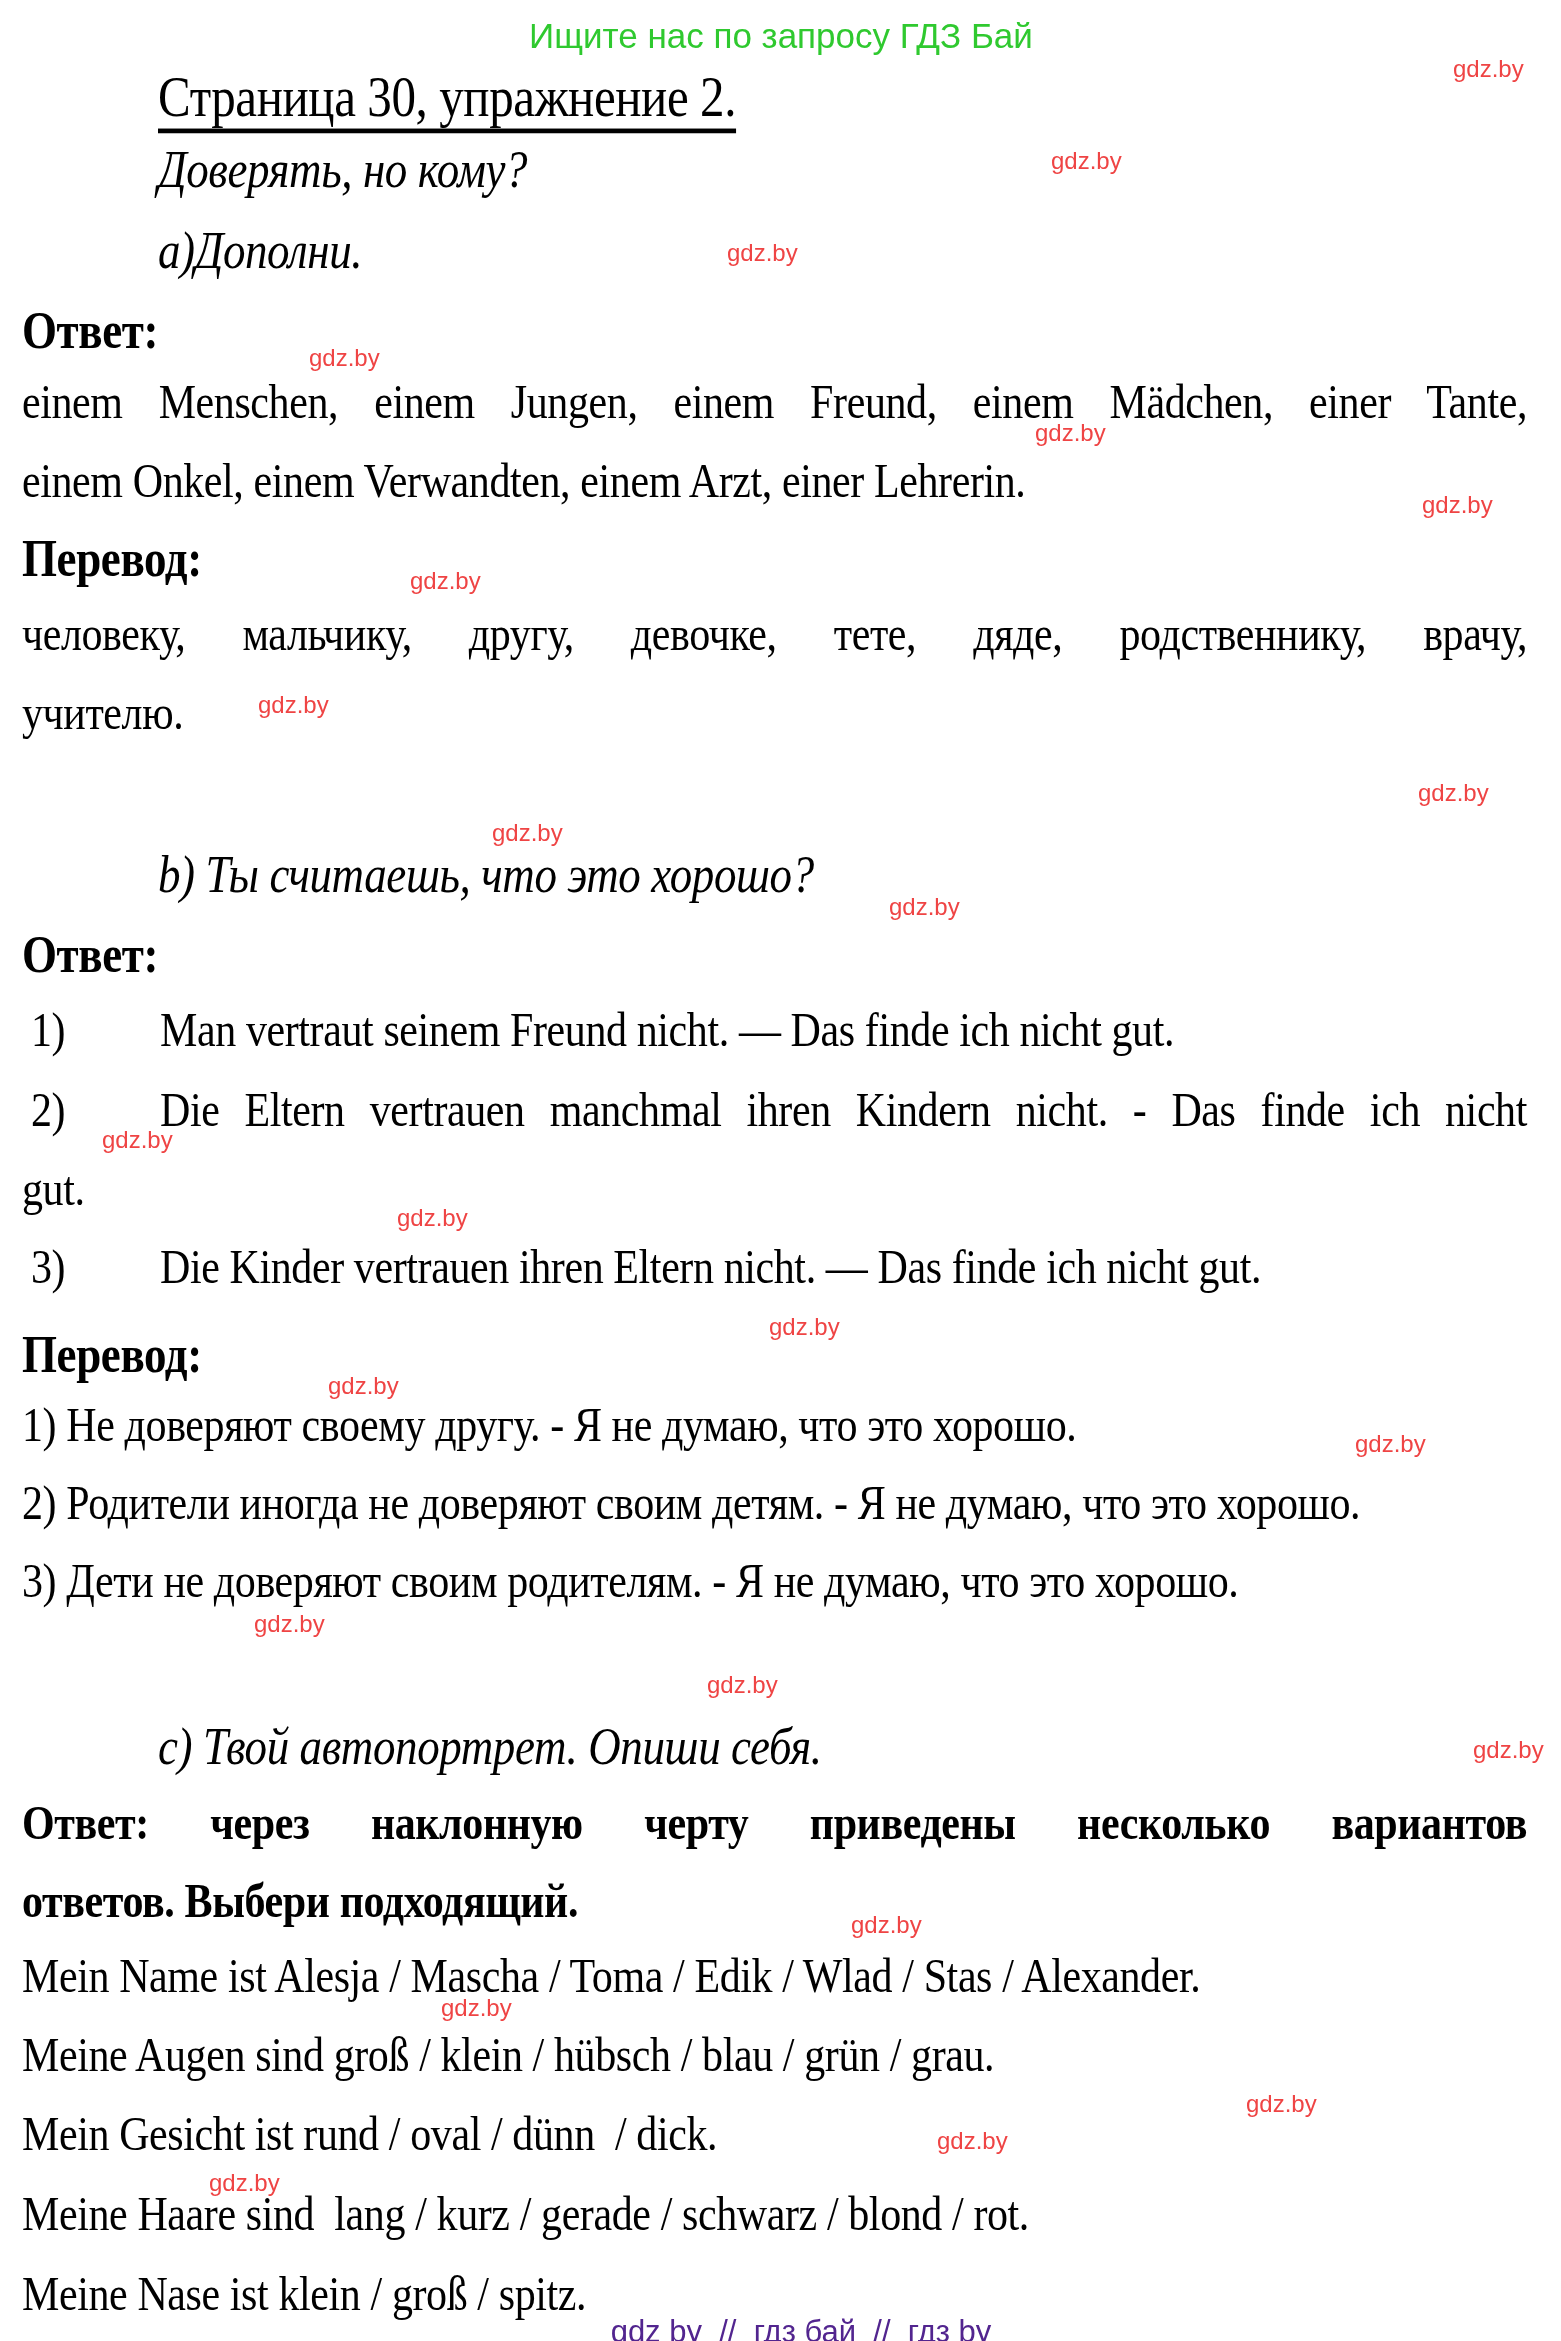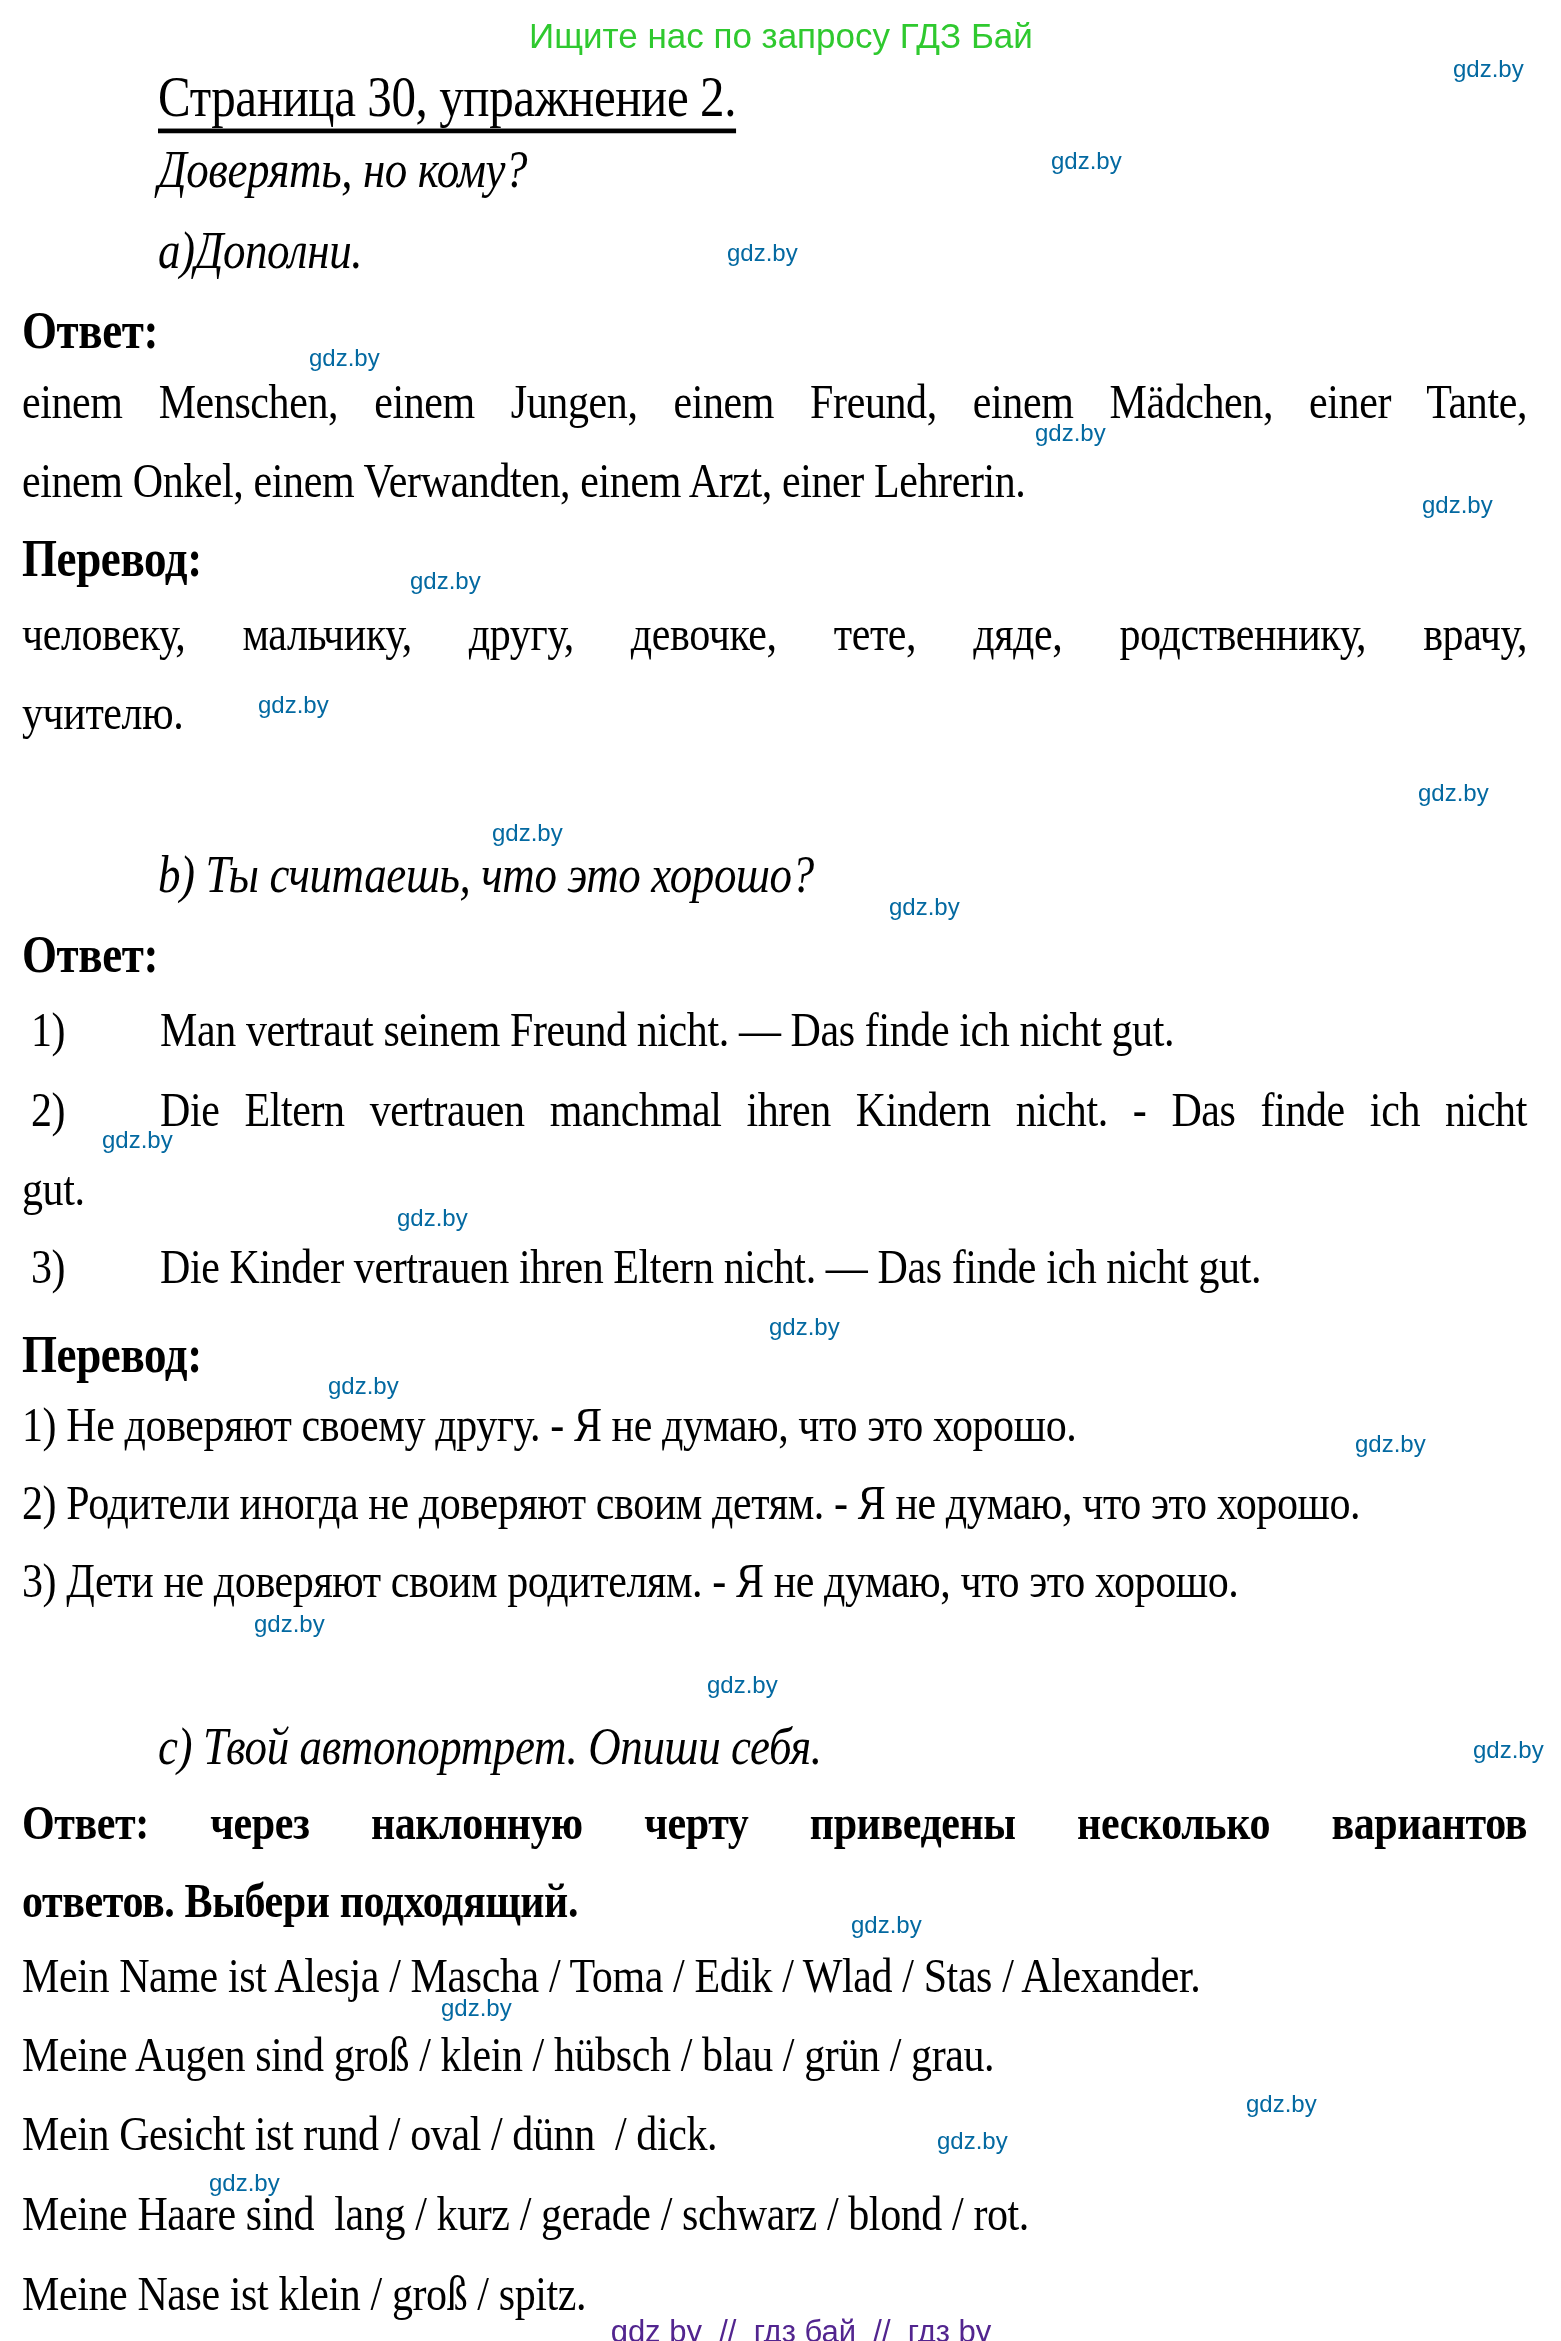--- a/index.html
+++ b/index.html
@@ -35,21 +35,21 @@
   .title-ln {
     font-size: 49px;
     text-decoration: underline;
     text-decoration-thickness: 3.9px;
     text-underline-offset: 11px;
   }
   .wm {
     position: absolute;
     font-family: "Liberation Sans", "DejaVu Sans", sans-serif;
     font-size: 24px;
-    color: #0369a1;
+    color: #ef4444;
     white-space: pre;
   }
   .promo {
     position: absolute;
     left: 0; right: 0; top: 6.2px;
     text-align: center;
     font-family: "Liberation Sans", "DejaVu Sans", sans-serif;
     font-size: 35px;
     color: #2fc92f;
     white-space: pre;

